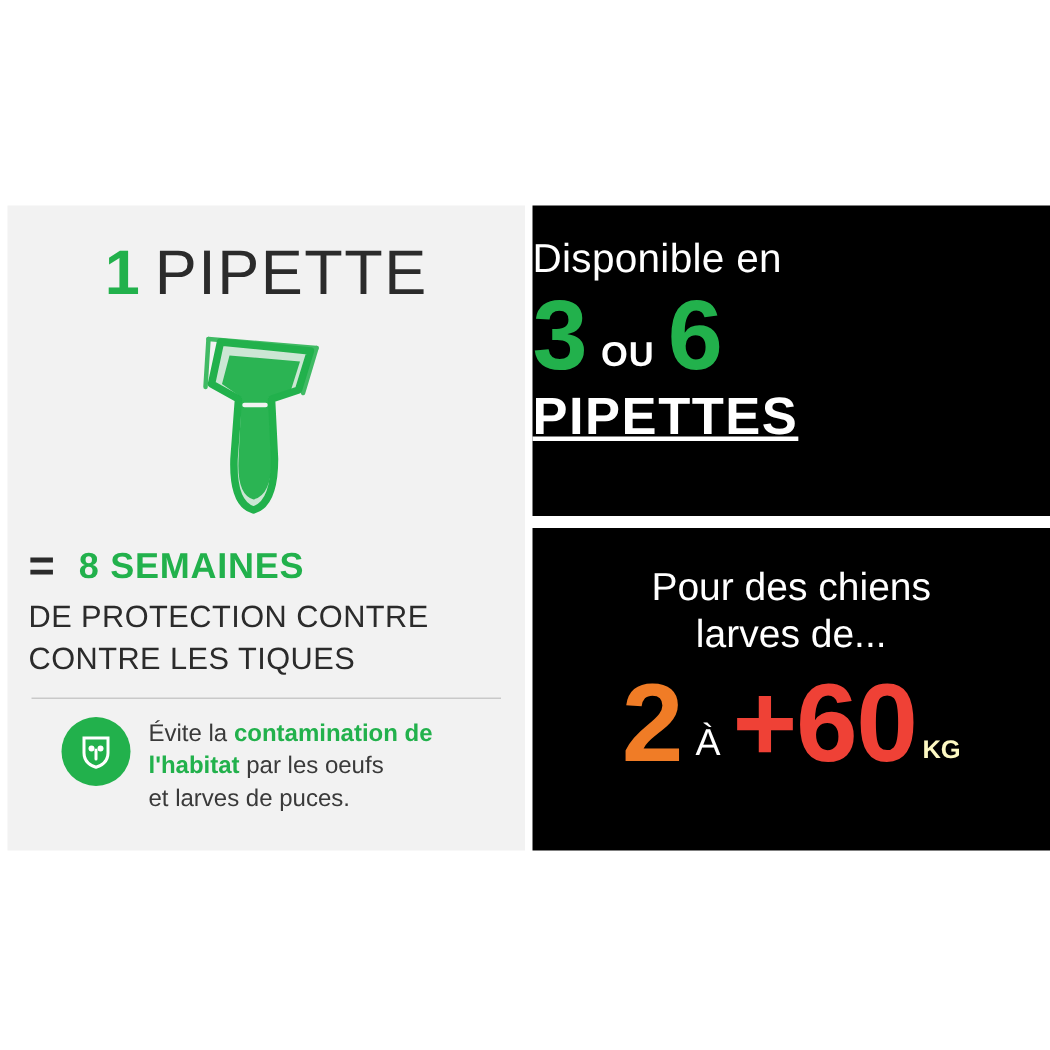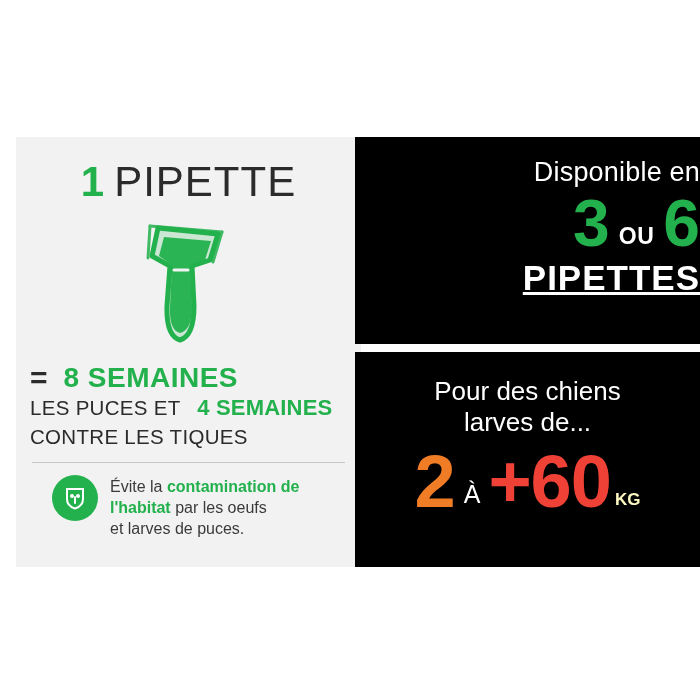--- a/index.html
+++ b/index.html
@@ -11,21 +11,21 @@
   }
   .canvas {
     position: relative;
     width: 700px; height: 700px;
     background: #ffffff;
   }
 
   
   .left-panel {
     position: absolute;
-    left: 16px; top: 137px;
+    left: 5px; top: 137px;
     width: 345px; height: 430px;
     background: #f2f2f2;
     padding: 18px 14px 10px 14px;
   }
   .pipette-title {
     text-align: center;
     white-space: nowrap;
     line-height: 1;
     margin-top: 6px;
   }
@@ -59,21 +59,21 @@
     line-height: 1;
   }
   .weeks-line .eq {
     color: #2b2b2b;
     font-size: 30px;
     font-weight: bold;
     vertical-align: middle;
   }
   .weeks-line .green-big {
     color: #22b14c;
-    font-size: 28px;
+    font-size: 24px;
     font-weight: bold;
     letter-spacing: 0.5px;
     vertical-align: middle;
   }
 
   .protect-line {
     color: #2b2b2b;
     font-size: 20.5px;
     font-weight: 300;
     letter-spacing: 0.3px;
@@ -141,21 +141,21 @@
   }
 
   
   .right-top {
     position: absolute;
     left: 355px; top: 137px;
     width: 345px; height: 207px;
     background: #000000;
     display: flex;
     flex-direction: column;
-    align-items: flex-end;
+    align-items: flex-start;
     justify-content: flex-start;
     padding-top: 20px;
   }
   .rt-title {
     color: #ffffff;
     font-size: 27px;
     font-weight: 300;
     letter-spacing: 0.2px;
   }
   .rt-numbers {
@@ -268,26 +268,22 @@
         </g>
       </svg>
     </div>
 
     <div class="weeks-line">
       <span class="eq">=</span>
       <span style="display:inline-block;width:7px"></span>
       <span class="green-big">8 SEMAINES</span>
     </div>
 
-
-    <div class="protect-line2">
-      <span>LES PUCES ET</span>
-      <span style="display:inline-block;width:5px"></span>
-      <span class="green-bold">4 SEMAINES</span>
-    </div>
+    <div class="protect-line">DE PROTECTION CONTRE</div>
+
 
     <div class="protect-line3">CONTRE LES TIQUES</div>
 
     <div class="divider"></div>
 
     <div class="habitat-row">
       <div class="habitat-badge">
         <svg width="26" height="26" viewBox="0 0 26 26" aria-hidden="true">
           <path d="M13 3 L23 3 L23 15 Q23 22 13 24 Q3 22 3 15 L3 3 Z" fill="#ffffff" opacity="0"></path>
           <path d="M5 4 L21 4 L21 14 Q21 21 13 23.5 Q5 21 5 14 Z" fill="none" stroke="#ffffff" stroke-width="2"></path>

